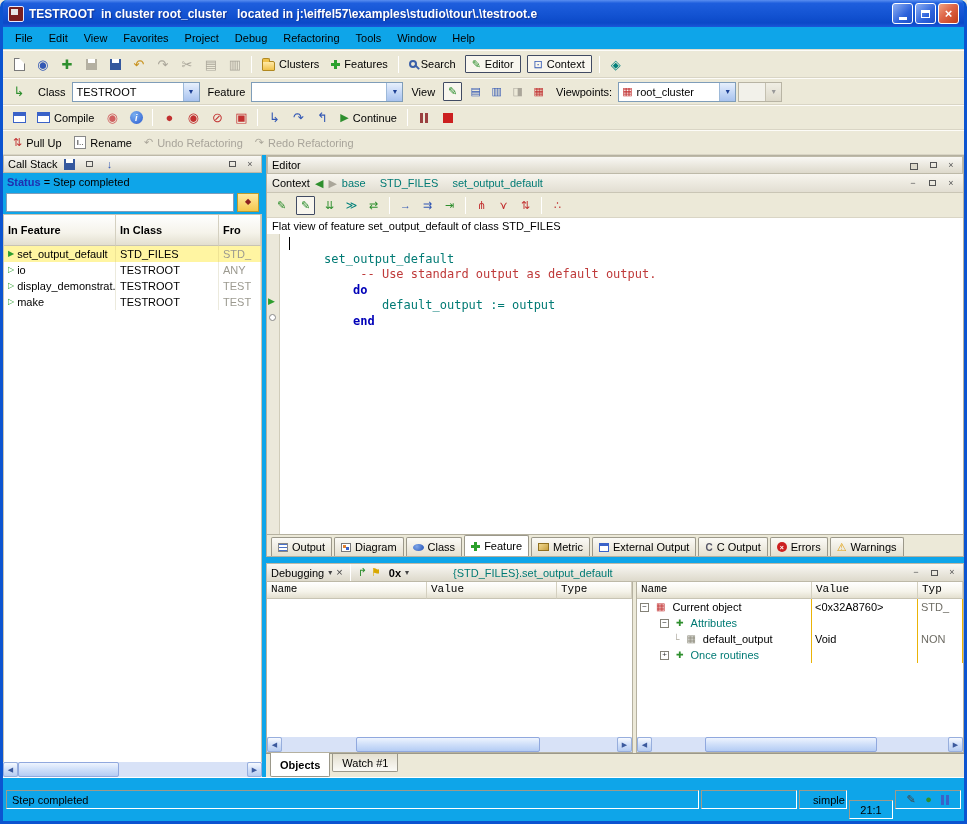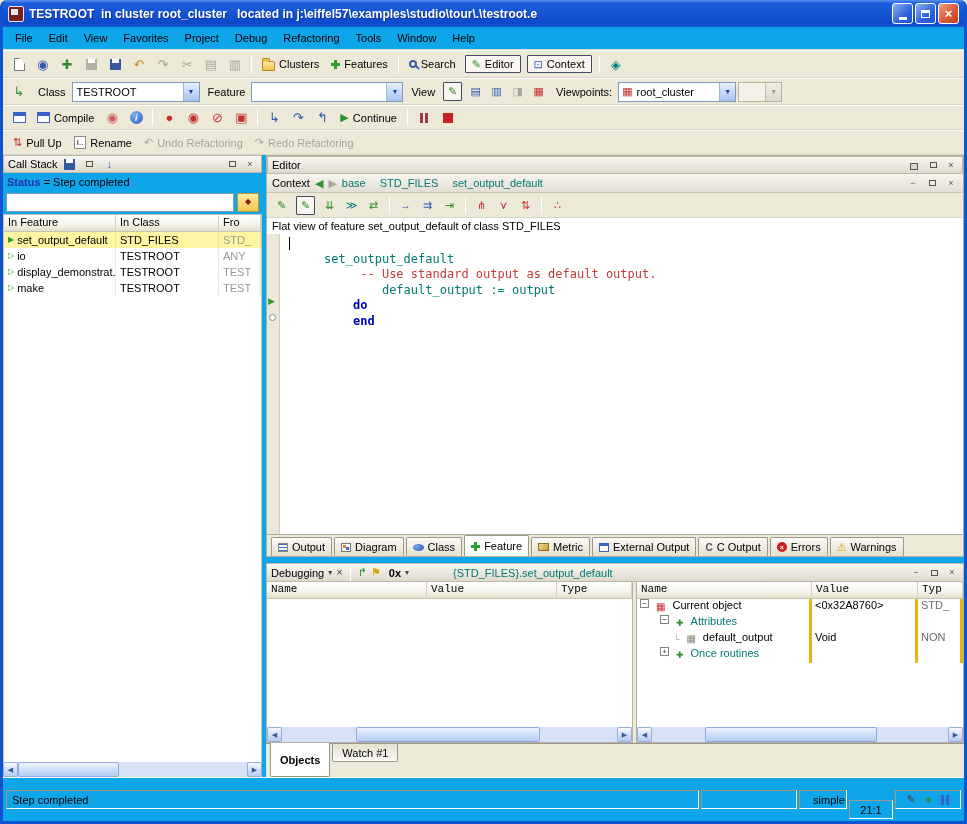--- a/index.html
+++ b/index.html
@@ -81,21 +81,21 @@
   
   .left { width:259px; flex:0 0 259px; display:flex; flex-direction:column; min-height:0; }
   .vsplit { width:4px; flex:0 0 4px; }
   .ls-status { flex:0 0 17px; display:flex; align-items:center; gap:3px; padding:1px 4px; }
   .slbl { color:#2030b0; font-weight:bold; }
   .ls-inputrow { flex:0 0 24px; display:flex; gap:3px; padding:2px 3px; align-items:center; }
   .ls-input { flex:1; height:19px; border:1px solid #7f9db9; background:#fff; font-family:inherit; font-size:11px; padding:0 3px;}
   .ls-btn { width:22px; height:19px; background:linear-gradient(#ffe9a0,#f4c84e); border:1px solid #b89a30; display:flex; align-items:center; justify-content:center; font-size:8px; color:#8c2020; }
   .cs-table { flex:1; display:flex; flex-direction:column; background:#fff; border:1px solid #c8c4b4; border-bottom:none; min-height:0; }
   .cs-hrow { display:flex; flex:0 0 17px; }
-  .cs-h { background:linear-gradient(180deg,#fff,#f5f3ea 60%,#e3dfcf); border-right:1px solid #d4d0c0; border-bottom:1px solid #c8c4b4; padding:1px 4px; white-space:nowrap; overflow:hidden; }
+  .cs-h { background:linear-gradient(180deg,#fff,#f5f3ea 60%,#e3dfcf); border-right:1px solid #d4d0c0; border-bottom:1px solid #c8c4b4; padding:9px 4px; white-space:nowrap; overflow:hidden;font-weight:bold; }
   .cc1{width:112px;flex:0 0 112px}.cc2{width:103px;flex:0 0 103px}.cc3{flex:1}
   .cs-row { display:flex; flex:0 0 16px; align-items:stretch; background:#fff; }
   .cs-row.sel { background:#fff5a2; }
   .cs-cell { display:flex; align-items:center; padding:0 4px; white-space:nowrap; overflow:hidden; border-right:1px solid #eceadd; }
   .cs-row.sel .cs-cell { border-right-color:#efe394; }
   .cs-arrow { font-size:8px; color:#2e9e2e; margin-right:3px; }
   .cs-from { color:#9c9a90; }
   .cs-fill { flex:1; background:#fff; }
 
   
@@ -150,28 +150,28 @@
   .dtable { display:flex; flex-direction:column; background:#fff; border:1px solid #b5b1a0; border-top:none; min-width:0; }
   .dtable.dleft { width:367px; flex:0 0 367px; }
   .dtable.dright { flex:1; }
   .dgap { width:3px; flex:0 0 3px; background:#ece9d8; }
   .dt-hrow { display:flex; flex:0 0 17px; }
   .dt-h { background:linear-gradient(180deg,#fff,#f5f3ea 60%,#e3dfcf); border-right:1px solid #d4d0c0; border-bottom:1px solid #c8c4b4; padding:1px 4px; white-space:nowrap; overflow:hidden;font-family:Liberation Mono, monospace; }
   .wc1{width:160px;flex:0 0 160px}.wc2{width:130px;flex:0 0 130px}.wc3{flex:1}
   .oc1{width:175px;flex:0 0 175px}.oc2{width:106px;flex:0 0 106px}.oc3{flex:1}
   .dt-body { flex:1; background:#fff; overflow:hidden; }
   .dr { display:flex; height:16px; align-items:stretch; }
-  .drc { display:flex; gap:7px; padding:0 3px; white-space:nowrap; overflow:hidden; border-right:3px solid #eab308; }
+  .drc { display:flex; align-items:center; gap:7px; padding:0 3px; white-space:nowrap; overflow:hidden; border-right:1px solid #eab308; }
   .typ { color:#6e6c64; }
   .tealtx { color:#007a74; }
   .pm { width:9px; height:9px; flex:0 0 9px; border:1px solid #848278; background:#fff; font-size:8px; color:#333; display:inline-flex; align-items:center; justify-content:center; }
   .ind13{width:13px;flex:0 0 13px}.ind26{width:26px;flex:0 0 26px}
   .dbg-tabs { flex:0 0 20px; display:flex; align-items:flex-start; padding-left:4px; background:#ece9d8; border-top:1px solid #9b988a; }
   .dtab { border:1px solid #9b988a; border-top:none; border-radius:0 0 2px 2px; padding:2px 9px; background:linear-gradient(0deg,#fbfaf6,#e4e0d0); height:18px; display:flex; align-items:center; margin-right:2px; }
-  .dtab.active { background:#fff; font-weight:bold; height:34px; margin-top:-1px; position:relative; z-index:2; }
+  .dtab.active { background:#fff; font-weight:bold; height:24px; margin-top:-1px; position:relative; z-index:2; }
 
   
   .statusbar { flex:0 0 23px; display:flex; gap:2px; align-items:center; padding:2px 3px; border-top:1px solid #fff; }
   .scell { border:1px solid; border-color:#9e9a8a #fff #fff #9e9a8a; height:19px; display:flex; align-items:center; padding:0 5px; }
   .sc-msg { flex:1; }
   .sc-prog { width:96px; flex:0 0 96px; }
   .sc-mode { width:48px; flex:0 0 48px; justify-content:center;padding-left:17px; }
   .sc-pos { width:44px; flex:0 0 44px; justify-content:center;margin-top:20px; }
   .sc-icons { width:66px; flex:0 0 66px; justify-content:space-evenly; gap:4px; }
   .bars-ic { display:inline-flex; gap:2px; }
@@ -539,22 +539,22 @@
         <div class="code-wrap">
           <div class="gutter">
             <span class="gut-arrow g" data-glyph="▶"></span>
             <span class="gut-circle"></span>
           </div>
           <div class="code">
             <div class="caret"></div>
             <div class="ln"></div>
             <div class="ln ln-id">     set_output_default</div>
             <div class="ln ln-comment">          -- Use standard output as default output.</div>
+            <div class="ln ln-kw">         do</div>
             <div class="ln ln-id">             default_output := output</div>
-            <div class="ln ln-kw">         do</div>
             <div class="ln ln-kw">         end</div>
           </div>
         </div>
         <div class="edtabs">
           <div class="etab">
               <span class="tic tic-output"></span>
               <span>Output</span>
             </div>
           <div class="etab">
               <span class="tic tic-diagram"></span>

